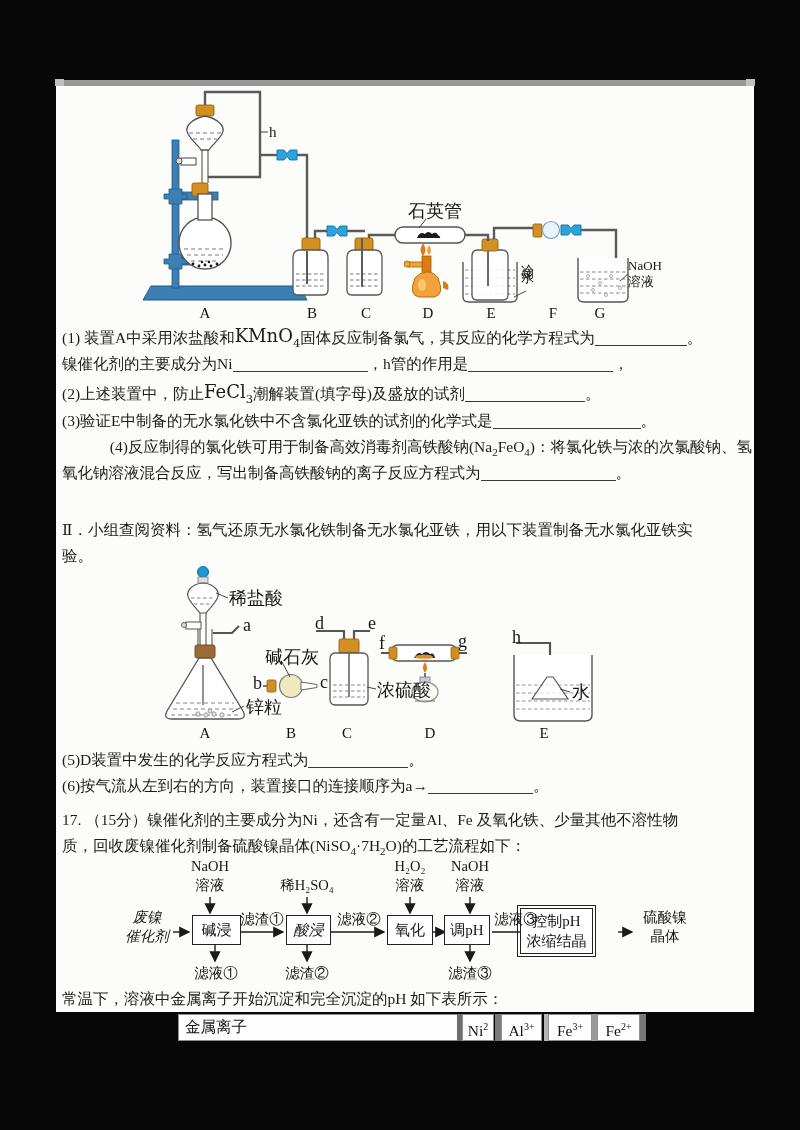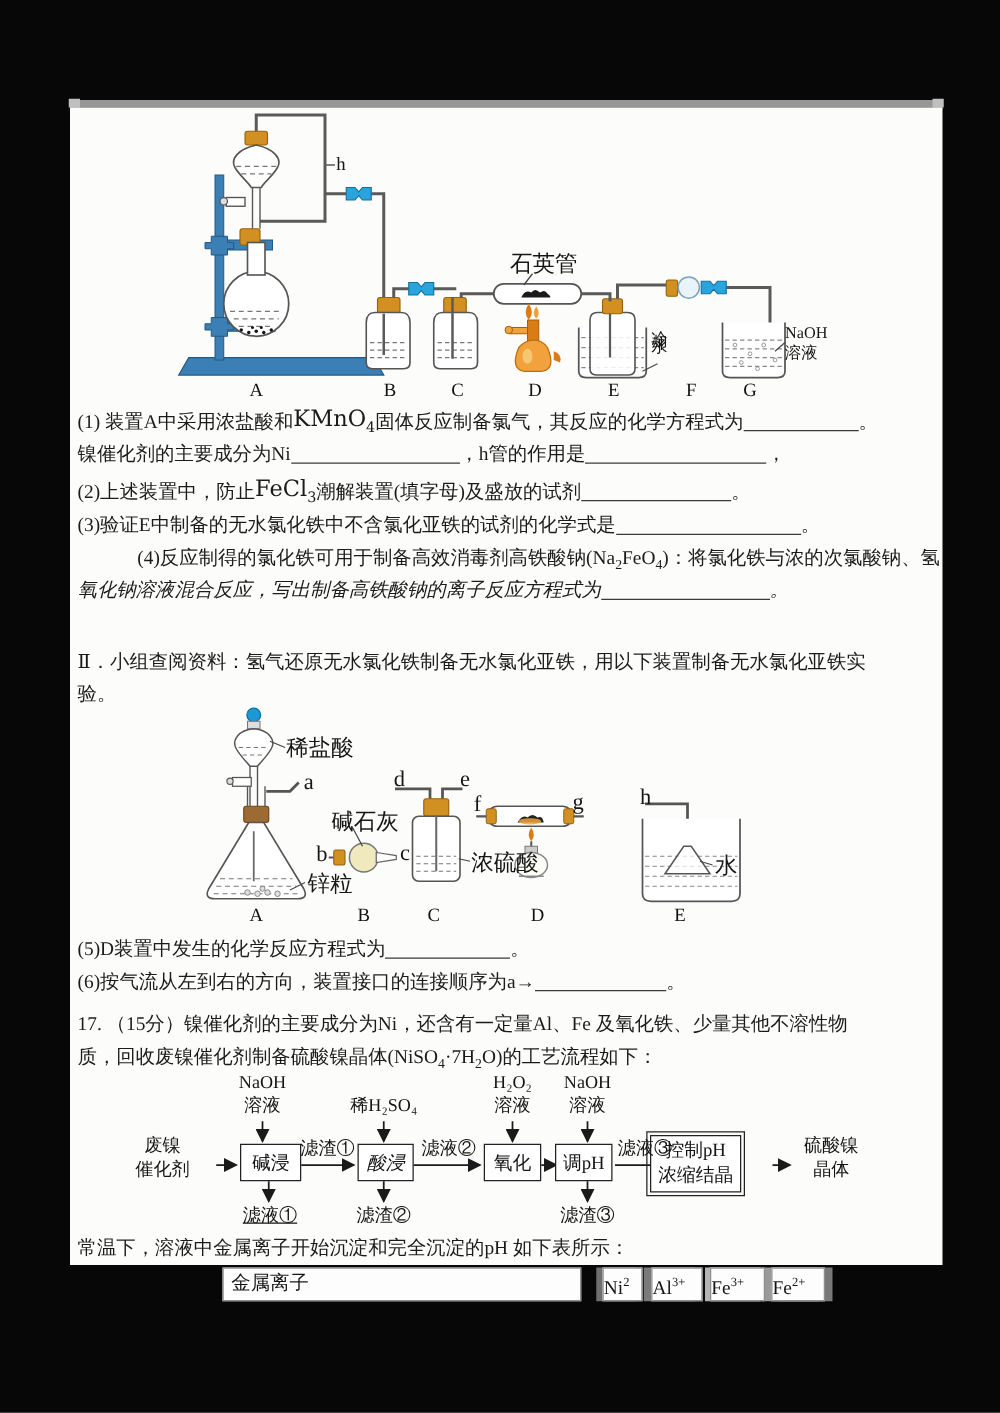--- a/index.html
+++ b/index.html
@@ -22,21 +22,21 @@
   .vert{writing-mode:vertical-rl;letter-spacing:3px;}
   .ctr{transform:translateX(-50%);text-align:center;}
   .fbox{position:absolute;border:1.2px solid #222;background:#fff;color:#141414;font-size:15px;
         display:flex;align-items:center;justify-content:center;white-space:nowrap;}
   .fbox.dbl{outline:1.6px solid #222;outline-offset:2px;}
   .flab{position:absolute;font-size:14.5px;color:#141414;white-space:nowrap;line-height:19px;text-align:center;}
   .trow{position:absolute;top:1014px;left:0;width:800px;height:28px;}
   .cell{position:absolute;top:0;height:25px;background:#fdfdfd;border:1px solid #8f8f8f;color:#141414;
         font-size:15.5px;line-height:24px;}
   .cell sup{font-size:10px;}
-  .cell.ion{margin-left:20px;}
+  .cell.ion{text-align:center;}
 </style>
 </head>
 <body>
 
 <div class="bar"></div>
 
 <div class="page">
 
   <div class="diag" style="left:25px;top:2px;width:700px;height:232px;">
     <svg width="700" height="232" viewBox="0 0 700 232">
@@ -178,21 +178,21 @@
   </div>
   <div class="t" style="top:293px;">
     <span>(2)上述装置中，防止</span><span class="f"><span>FeCl</span><sub>3</sub></span><span>潮解装置(填字母)及盛放的试剂</span><span class="bl" style="width:120px;"></span><span>。</span>
   </div>
   <div class="t" style="top:321px;">
     <span>(3)验证E中制备的无水氯化铁中不含氯化亚铁的试剂的化学式是</span><span class="bl" style="width:148px;"></span><span>。</span>
   </div>
   <div class="t" style="top:347px;text-align:right;">
     <span>(4)反应制得的氯化铁可用于制备高效消毒剂高铁酸钠(Na</span><sub class="s">2</sub><span>FeO</span><sub class="s">4</sub><span>)：将氯化铁与浓的次氯酸钠、氢</span>
   </div>
-  <div class="t" style="top:373px;font-style:italic;">
+  <div class="t" style="top:373px;">
     <span>氧化钠溶液混合反应，写出制备高铁酸钠的离子反应方程式为</span><span class="bl" style="width:135px;"></span><span>。</span>
   </div>
 
   <div class="t t2" style="top:431px;"><span>Ⅱ．小组查阅资料：氢气还原无水氯化铁制备无水氯化亚铁，用以下装置制备无水氯化亚铁实</span></div>
   <div class="t t2" style="top:457px;"><span>验。</span></div>
 
   <div class="diag" style="left:30px;top:479px;width:640px;height:180px;">
     <svg width="640" height="180" viewBox="0 0 640 180">
 
       <g>
@@ -327,35 +327,35 @@
     <div class="fbox" style="left:291px;top:62px;width:44px;height:28px;">
         <span>氧化</span>
       </div>
     <div class="fbox" style="left:348px;top:62px;width:44px;height:28px;justify-content:center;">
         <span>调pH</span>
       </div>
     <div class="fbox dbl" style="left:424px;top:55px;width:71px;height:44px;flex-direction:column;line-height:20px;">
       <span>控制pH</span>
       <span>浓缩结晶</span>
     </div>
-    <div class="flab ctr" style="left:34px;top:55px;">
+    <div class="flab ctr" style="left:51px;top:55px;font-style:italic;">
       <span>废镍</span><br><span>催化剂</span></div>
     <div class="flab ctr" style="left:569px;top:55px;">
       <span>硫酸镍</span><br><span>晶体</span></div>
     <div class="flab ctr" style="left:114px;top:4px;">
       <span>NaOH</span><br><span>溶液</span></div>
     <div class="flab ctr" style="left:211px;top:23px;"><span>稀H₂SO₄</span></div>
     <div class="flab ctr" style="left:314px;top:4px;">
       <span>H₂O₂</span><br><span>溶液</span></div>
     <div class="flab ctr" style="left:374px;top:4px;">
       <span>NaOH</span><br><span>溶液</span></div>
     <div class="flab ctr" style="left:166px;top:57px;"><span>滤渣①</span></div>
     <div class="flab ctr" style="left:263px;top:57px;"><span>滤液②</span></div>
     <div class="flab ctr" style="left:420px;top:57px;"><span>滤液③</span></div>
-    <div class="flab ctr" style="left:120px;top:111px;text-decoration:underline;"><span>滤液①</span></div>
+    <div class="flab ctr" style="left:120px;top:111px;"><span>滤液①</span></div>
     <div class="flab ctr" style="left:211px;top:111px;"><span>滤渣②</span></div>
     <div class="flab ctr" style="left:374px;top:111px;"><span>滤渣③</span></div>
   </div>
 
   <div class="t" style="top:903px;line-height:20px;"><span>常温下，溶液中金属离子开始沉淀和完全沉淀的pH 如下表所示：</span></div>
 </div>
 
 <div class="trow">
   <div class="cell" style="left:178px;width:279px;padding-left:6px;">金属离子</div>
   <div class="cell ion" style="left:462px;width:30px;box-shadow:-5px 0 0 #6e6e6e;">

